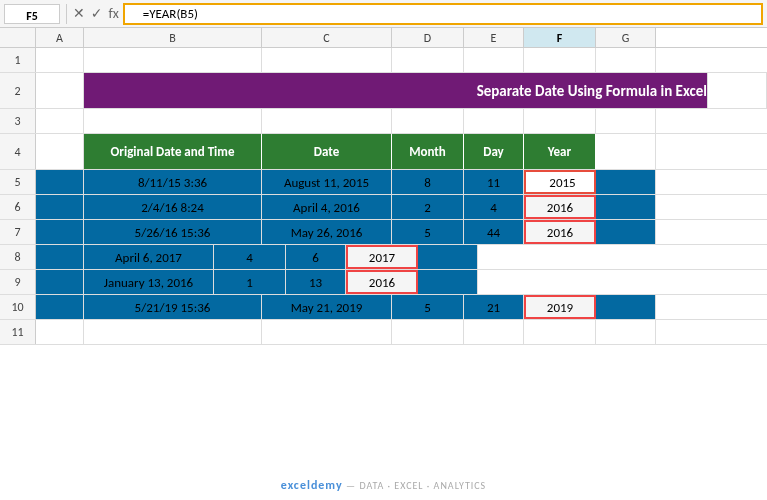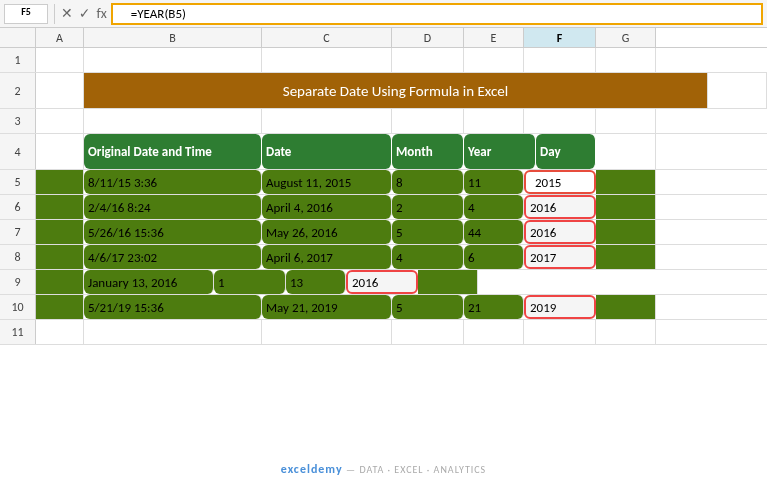--- a/index.html
+++ b/index.html
@@ -18,26 +18,26 @@
       align-items: center;
       height: 28px;
       border-bottom: 1px solid #ccc;
       background: #f5f5f5;
       padding: 0 4px;
       gap: 4px;
     }
     .cell-ref-box {
       border: 1px solid #ccc;
       background: #fff;
-      width: 44px;
+      width: 56px;
       height: 20px;
       display: flex;
-      align-items: flex-start;
+      align-items: flex-end;
       justify-content: center;
-      font-size: 10px;
+      font-size: 12px;
       font-weight: bold;
     }
     .formula-separator {
       width: 1px;
       height: 20px;
       background: #ccc;
       margin: 0 2px;
     }
     .formula-icons {
       display: flex;
@@ -115,72 +115,72 @@
       color: #444;
     }
     .cell {
       border-right: 1px solid #ddd;
       display: flex;
       align-items: center;
       padding: 2px 4px;
       font-size: 13px;
       min-height: 24px;
     }
-    .cell.center { justify-content: flex-start; border-radius: 6px; }
+    .cell.center { justify-content: center; }
 
     
     .col-a { width: 48px; min-width: 48px; }
     .col-b { width: 178px; min-width: 178px; }
     .col-c { width: 130px; min-width: 130px; }
     .col-d { width: 72px; min-width: 72px; }
     .col-e { width: 60px; min-width: 60px; }
     .col-f { width: 72px; min-width: 72px; }
     .col-g { width: 60px; min-width: 60px; }
 
     
     .title-cell {
-      background: #a16207;
+      background: #701a75;
       color: #fff;
-      font-weight: normal;
+      font-weight: bold;
       font-size: 15px;
       display: flex;
       align-items: center;
-      justify-content: center;
+      justify-content: flex-end;
       flex: 1;
     }
 
     
     .header-cell {
       background: #2e7d32;
       color: #fff;
       font-weight: bold;
       font-size: 13px;
       border-right: 1px solid #fff;
     }
 
     
     .data-row .cell {
-      background: #4d7c0f;
+      background: #0369a1;
     }
 
     
     .year-cell {
       border: 2px solid #ef4444;
       background: #f5f5f5 !important;
       font-weight: normal;
     }
     .year-cell-first {
       border: 2px solid #e74c3c;
       background: #fff !important;
       padding-left: 9px;
     }
 
     .exceldemy-logo {
       position: absolute;
-      bottom: 24px;
+      bottom: 8px;
       left: 50%;
       transform: translateX(-50%);
       font-size: 11px;
       color: #aaa;
       letter-spacing: 1px;
     }
 
     .container {
       position: relative;
       width: 767px;
@@ -259,26 +259,26 @@
         <div class="cell col-a"></div>
         <div class="cell col-b header-cell center">
           <span>Original Date and Time</span>
         </div>
         <div class="cell col-c header-cell center">
           <span>Date</span>
         </div>
         <div class="cell col-d header-cell center">
           <span>Month</span>
         </div>
+        <div class="cell col-e header-cell center">
+          <span>Day</span>
+        </div>
         <div class="cell col-f header-cell center" style="border-right:1px solid #fff;">
           <span>Year</span>
         </div>
-        <div class="cell col-e header-cell center">
-          <span>Day</span>
-        </div>
         <div class="cell col-g"></div>
       </div>
 
       <div class="grid-row data-row">
         <div class="row-header">5</div>
         <div class="cell col-a"></div>
         <div class="cell col-b center">
             <span>8/11/15 3:36</span>
           </div>
         <div class="cell col-c center">
@@ -334,23 +334,20 @@
           </div>
         <div class="cell col-f center year-cell">
             <span>2016</span>
           </div>
         <div class="cell col-g"></div>
       </div>
 
       <div class="grid-row data-row">
         <div class="row-header">8</div>
         <div class="cell col-a"></div>
-        <div class="cell col-b center">
-            <span>4/6/17 23:02</span>
-          </div>
         <div class="cell col-c center">
             <span>April 6, 2017</span>
           </div>
         <div class="cell col-d center">
             <span>4</span>
           </div>
         <div class="cell col-e center">
             <span>6</span>
           </div>
         <div class="cell col-f center year-cell">

